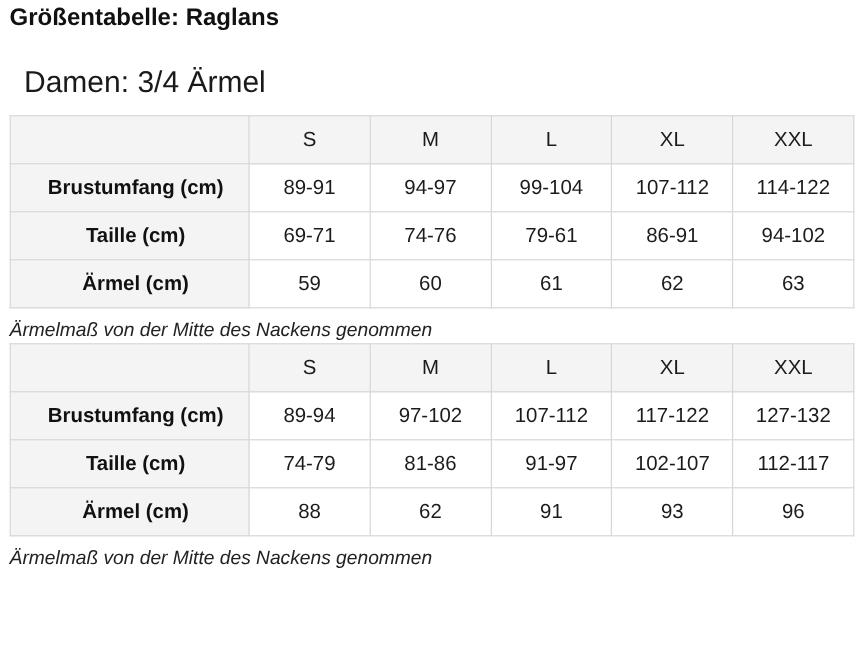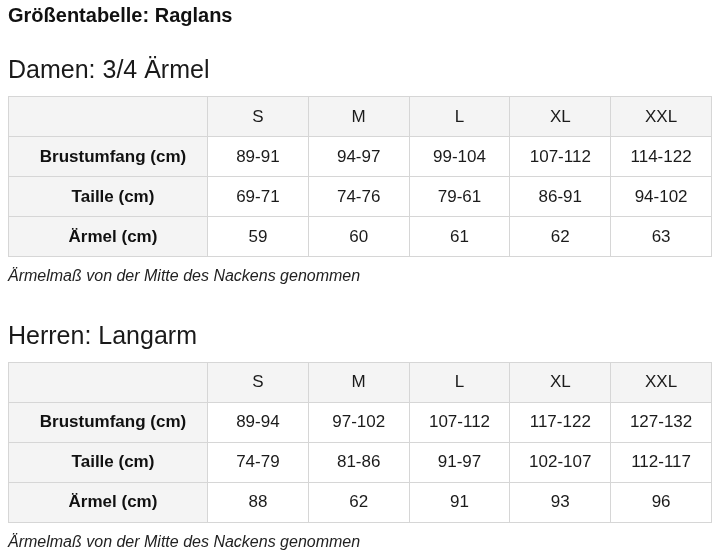--- a/index.html
+++ b/index.html
@@ -21,21 +21,21 @@
     font-size: 20px;
     font-weight: 700;
     line-height: 1.3;
     margin: 0;
     color: #111111;
   }
   .section-heading {
     font-size: 25px;
     font-weight: 400;
     line-height: 1.25;
-    margin: 0;
+    margin: 12px;
     color: #1a1a1a;
   }
   .section-damen .section-heading { margin-top: 26px; margin-bottom: 11px; }
   .section-herren .section-heading { margin-top: 34px; margin-bottom: 10px; }
   table.size-table {
     border-collapse: collapse;
     width: 704px;
     table-layout: fixed;
     background: #ffffff;
   }
@@ -127,21 +127,20 @@
           <td>61</td>
           <td>62</td>
           <td>63</td>
         </tr>
       </tbody>
     </table>
     <p class="table-note">Ärmelmaß von der Mitte des Nackens genommen</p>
   </div>
 
   <div class="section section-herren">
-    <h2 class="section-heading">Herren: Langarm</h2>
     <table class="size-table">
       <colgroup>
           <col class="label-col">
           <col>
           <col>
           <col>
           <col>
           <col>
         </colgroup>
       <thead>

